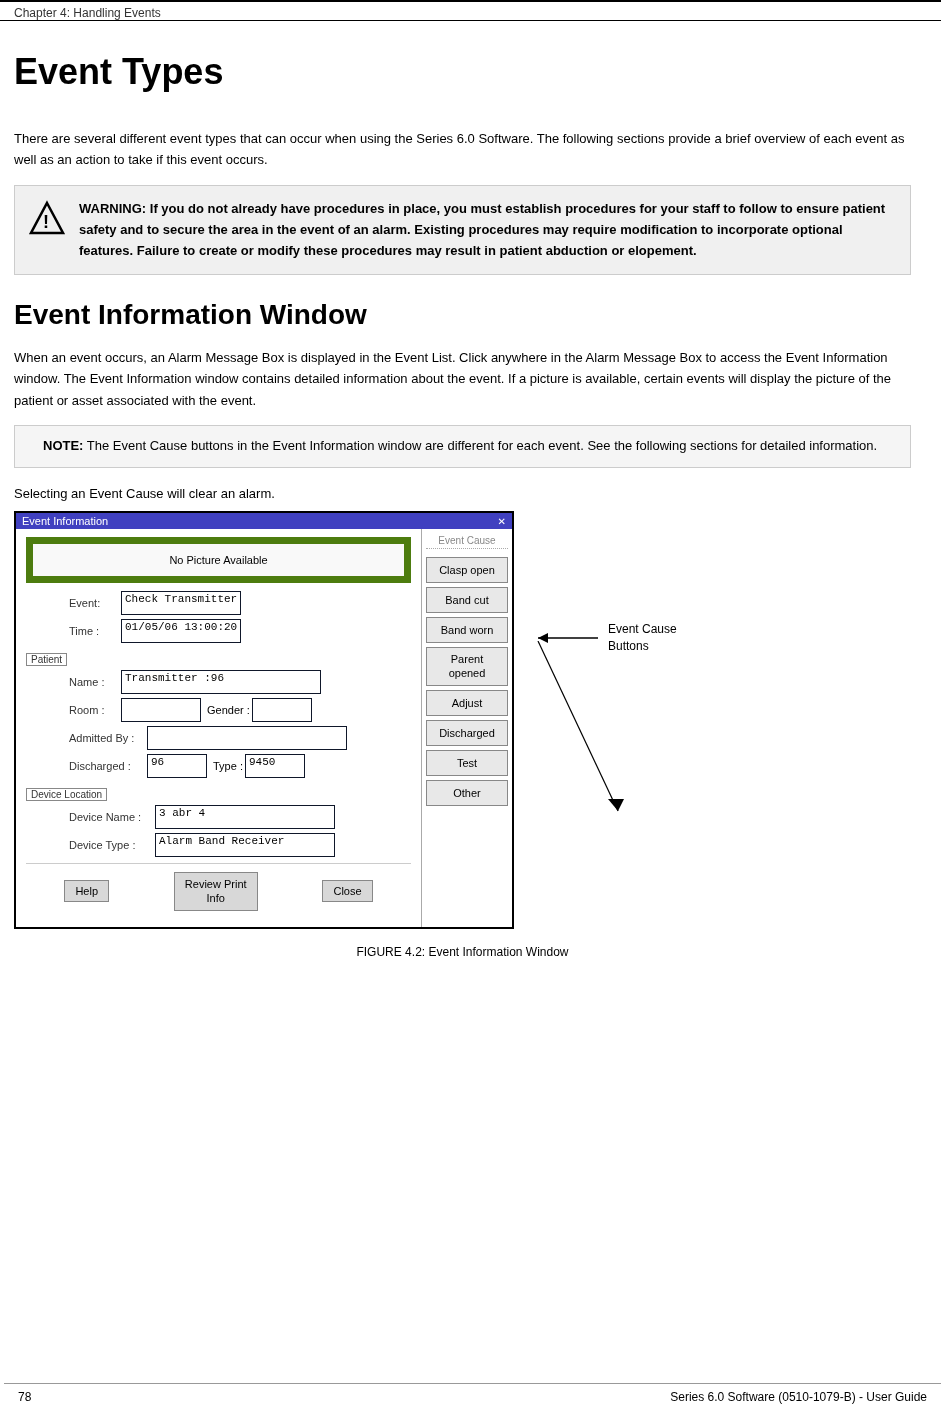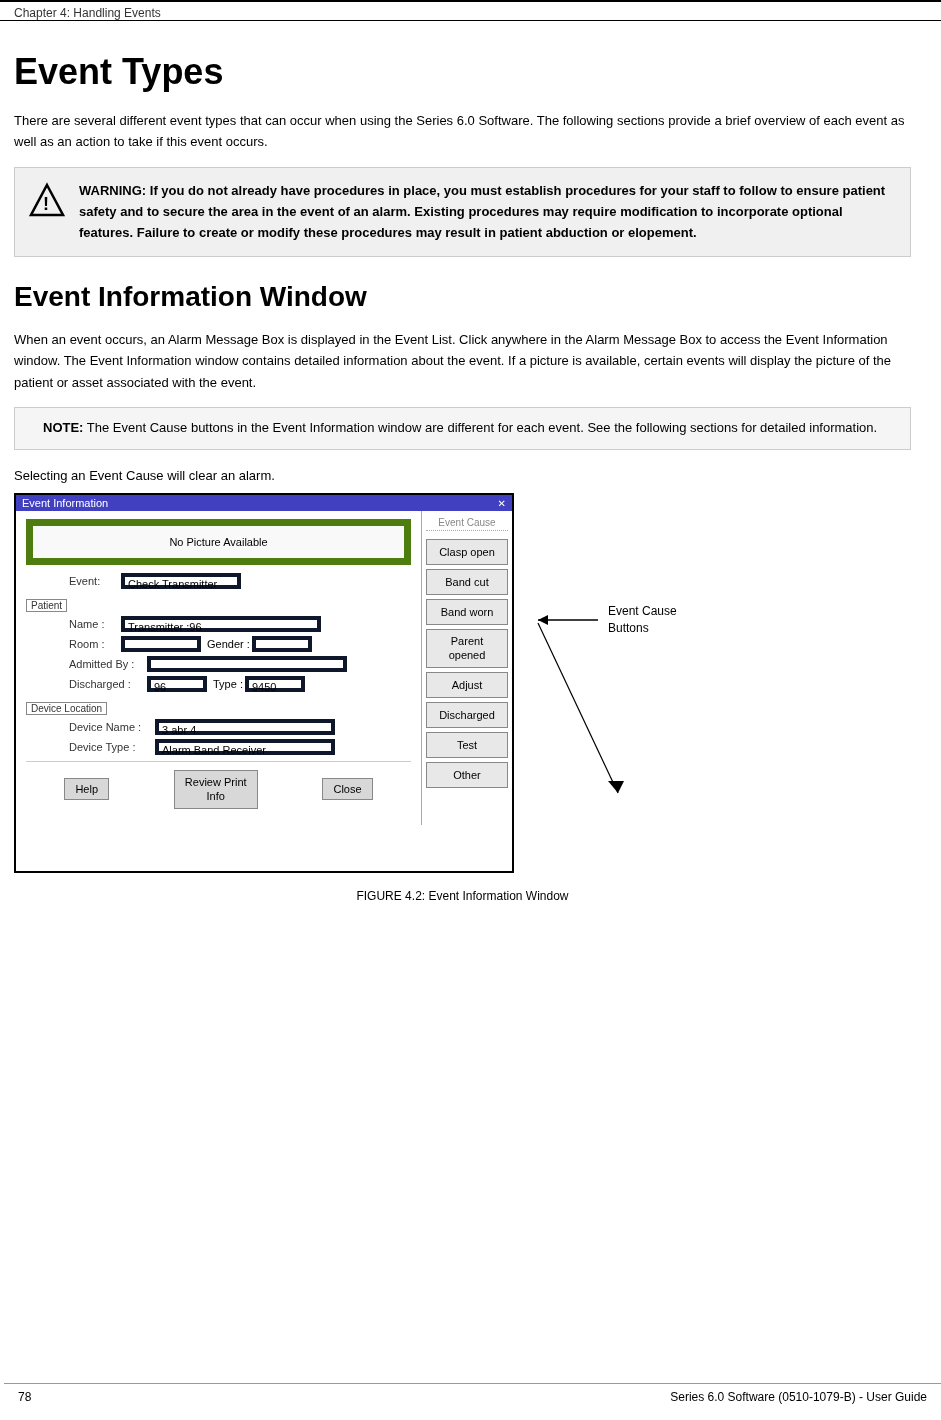--- a/index.html
+++ b/index.html
@@ -19,21 +19,21 @@
       font-size: 12px;
       color: #333;
     }
     .page-content {
       padding: 10px 30px 20px 14px;
     }
     h1.event-types {
       font-size: 36px;
       font-weight: bold;
       margin-top: 20px;
-      margin-bottom: 18px;
+      margin-bottom: 36px;
       font-family: Arial, sans-serif;
     }
     h2.event-info {
       font-size: 28px;
       font-weight: bold;
       margin-top: 24px;
       margin-bottom: 16px;
       font-family: Arial, sans-serif;
     }
     .intro-text {
@@ -145,26 +145,27 @@
       margin-bottom: 4px;
       font-size: 11px;
       padding-left: 43px;
     }
     .field-label {
       min-width: 52px;
       font-size: 11px;
       color: #333;
     }
     .field-input {
-      border: 4px solid #0f172a;
+      border: 1px solid #0f172a;
       background: #fff;
       font-size: 11px;
       padding: 1px 3px;
-      height: 16px;
+      height: 24px;
       min-width: 120px;
+      font-family: Liberation Mono, monospace;
     }
     .section-label {
       border: 1px solid #888;
       font-size: 10px;
       display: inline-block;
       padding: 0 4px;
       margin-bottom: 4px;
       margin-top: 4px;
       color: #333;
     }
@@ -283,20 +284,24 @@
       <div class="event-window-body">
 
         <div class="event-window-left">
           <div class="no-picture">
             <span>No Picture Available</span>
           </div>
 
           <div class="field-row">
             <span class="field-label">Event:</span>
             <span class="field-input">Check Transmitter</span>
+          </div>
+          <div class="field-row">
+            <span class="field-label">Time :</span>
+            <span class="field-input">01/05/06 13:00:20</span>
           </div>
 
           <div class="patient-section">
             <div class="section-label">Patient</div>
             <div class="field-row">
               <span class="field-label">Name :</span>
               <span class="field-input" style="min-width:200px;">Transmitter :96</span>
             </div>
             <div class="field-row">
               <span class="field-label">Room :</span>

